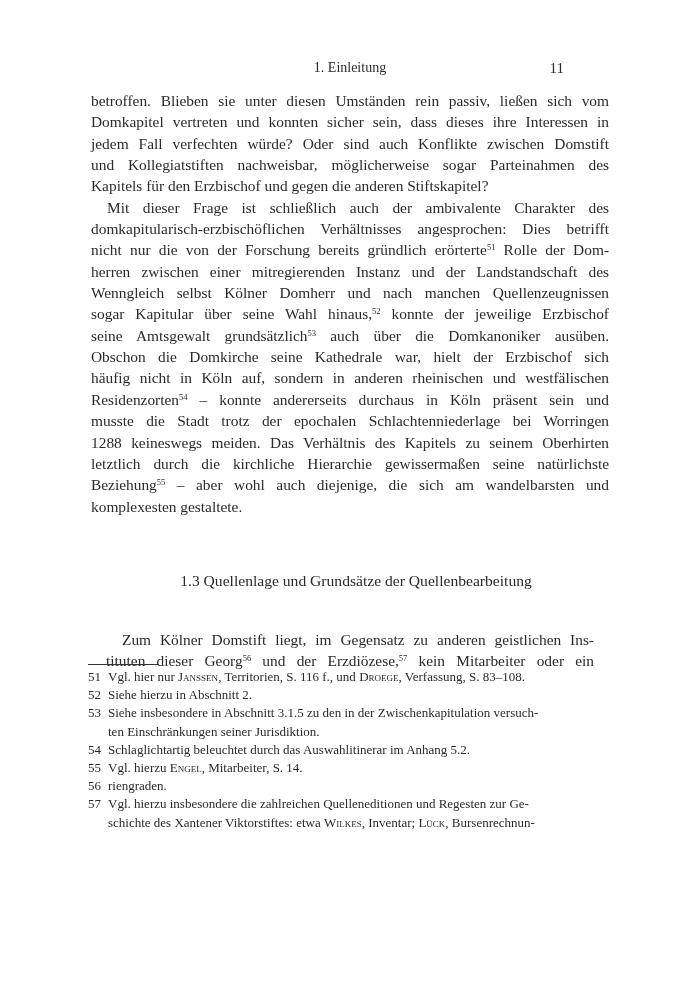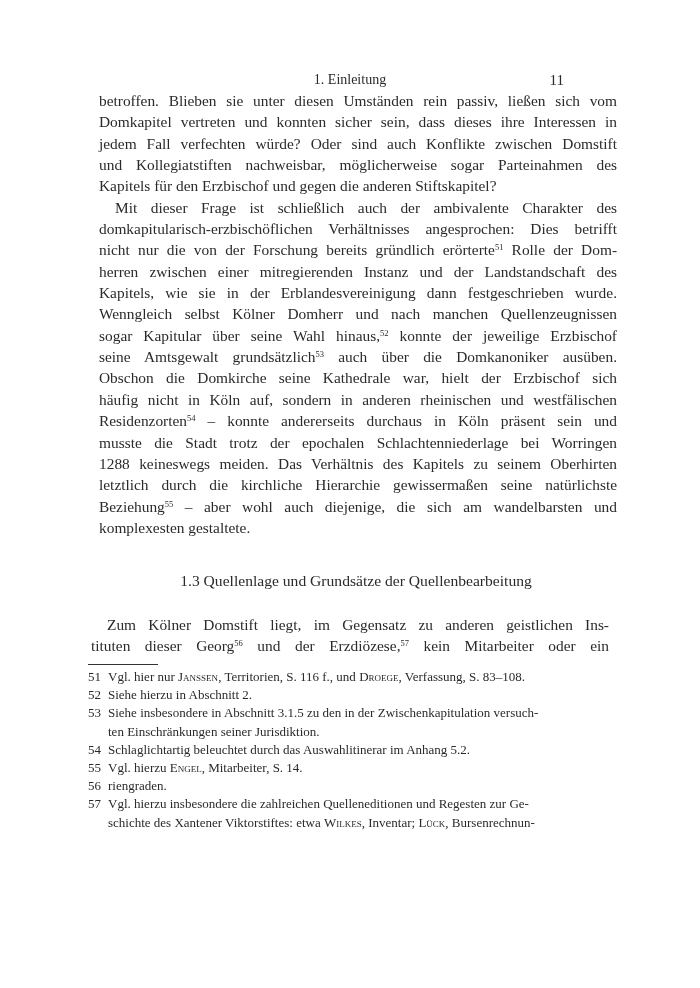--- a/index.html
+++ b/index.html
@@ -5,26 +5,25 @@
     html, body { margin: 0; padding: 0; }
     body {
       width: 700px; height: 988px; background: #ffffff;
       position: relative; overflow: hidden;
       font-family: "Liberation Serif", "DejaVu Serif", serif;
       color: #2a2a2a;
     }
     .page-header {
       position: absolute; top: 60px; left: 91px; width: 518px; height: 22px;
       font-size: 14px;
-      margin-top: 12px;
     }
     .running-title { position: absolute; left: 0; right: 0; text-align: center; top: 0; }
     .page-number { position: absolute; right: 45px; top: 0; font-size: 15px; }
     .body-text {
-      position: absolute; left: 99px; top: 90px; width: 518px;
+      position: absolute; left: 91px; top: 90px; width: 518px;
       font-size: 15.4px; line-height: 21.35px; text-align: justify;
       hyphens: manual;
     }
     .body-text p { margin: 0; }
     sup { font-size: 8.5px; line-height: 0; vertical-align: 5px; }
     .line { display: block; text-align: justify; text-align-last: justify; white-space: nowrap; }
     .line.last { text-align-last: left; }
     .section-heading {
       position: absolute; top: 572px; left: 146px; width: 420px;
       font-size: 15.6px; white-space: nowrap; text-align: center;
@@ -61,39 +60,38 @@
     <span class="line">Domkapitel vertreten und konnten sicher sein, dass dieses ihre Interessen in</span>
     <span class="line">jedem Fall verfechten würde? Oder sind auch Konflikte zwischen Domstift</span>
     <span class="line">und Kollegiatstiften nachweisbar, möglicherweise sogar Parteinahmen des</span>
     <span class="line last">Kapitels für den Erzbischof und gegen die anderen Stiftskapitel?</span>
   </p>
   <p>
     <span class="line" style="padding-left:16px">Mit dieser Frage ist schließlich auch der ambivalente Charakter des</span>
     <span class="line">domkapitularisch-erzbischöflichen Verhältnisses angesprochen: Dies betrifft</span>
     <span class="line"><span>nicht nur die von der Forschung bereits gründlich erörterte</span><sup>51</sup><span> Rolle der Dom-</span></span>
     <span class="line">herren zwischen einer mitregierenden Instanz und der Landstandschaft des</span>
-    <span class="line">Kapitels, wie sie in der Erblandesvereinigung dann festgeschrieben wurde.</span>
     <span class="line">Wenngleich selbst Kölner Domherr und nach manchen Quellenzeugnissen</span>
     <span class="line"><span>sogar Kapitular über seine Wahl hinaus,</span><sup>52</sup><span> konnte der jeweilige Erzbischof</span></span>
     <span class="line"><span>seine Amtsgewalt grundsätzlich</span><sup>53</sup><span> auch über die Domkanoniker ausüben.</span></span>
     <span class="line">Obschon die Domkirche seine Kathedrale war, hielt der Erzbischof sich</span>
     <span class="line">häufig nicht in Köln auf, sondern in anderen rheinischen und westfälischen</span>
     <span class="line"><span>Residenzorten</span><sup>54</sup><span> – konnte andererseits durchaus in Köln präsent sein und</span></span>
     <span class="line">musste die Stadt trotz der epochalen Schlachtenniederlage bei Worringen</span>
     <span class="line">1288 keineswegs meiden. Das Verhältnis des Kapitels zu seinem Oberhirten</span>
     <span class="line">letztlich durch die kirchliche Hierarchie gewissermaßen seine natürlichste</span>
     <span class="line"><span>Beziehung</span><sup>55</sup><span> – aber wohl auch diejenige, die sich am wandelbarsten und</span></span>
     <span class="line last">komplexesten gestaltete.</span>
   </p>
 </div>
 
 <div class="section-heading">1.3 Quellenlage und Grundsätze der Quellenbearbeitung</div>
 
 <div class="body-text-2">
-  <p style="margin:0">
+  <p style="margin:15px">
     <span class="line" style="padding-left:16px">Zum Kölner Domstift liegt, im Gegensatz zu anderen geistlichen Ins-</span>
     <span class="line"><span>tituten dieser Georg</span><sup>56</sup><span> und der Erzdiözese,</span><sup>57</sup><span> kein Mitarbeiter oder ein</span></span>
   </p>
 </div>
 
 <div class="footnote-rule"></div>
 
 <div class="footnotes">
   <div class="fn">
     <span class="fn-num">51</span>

